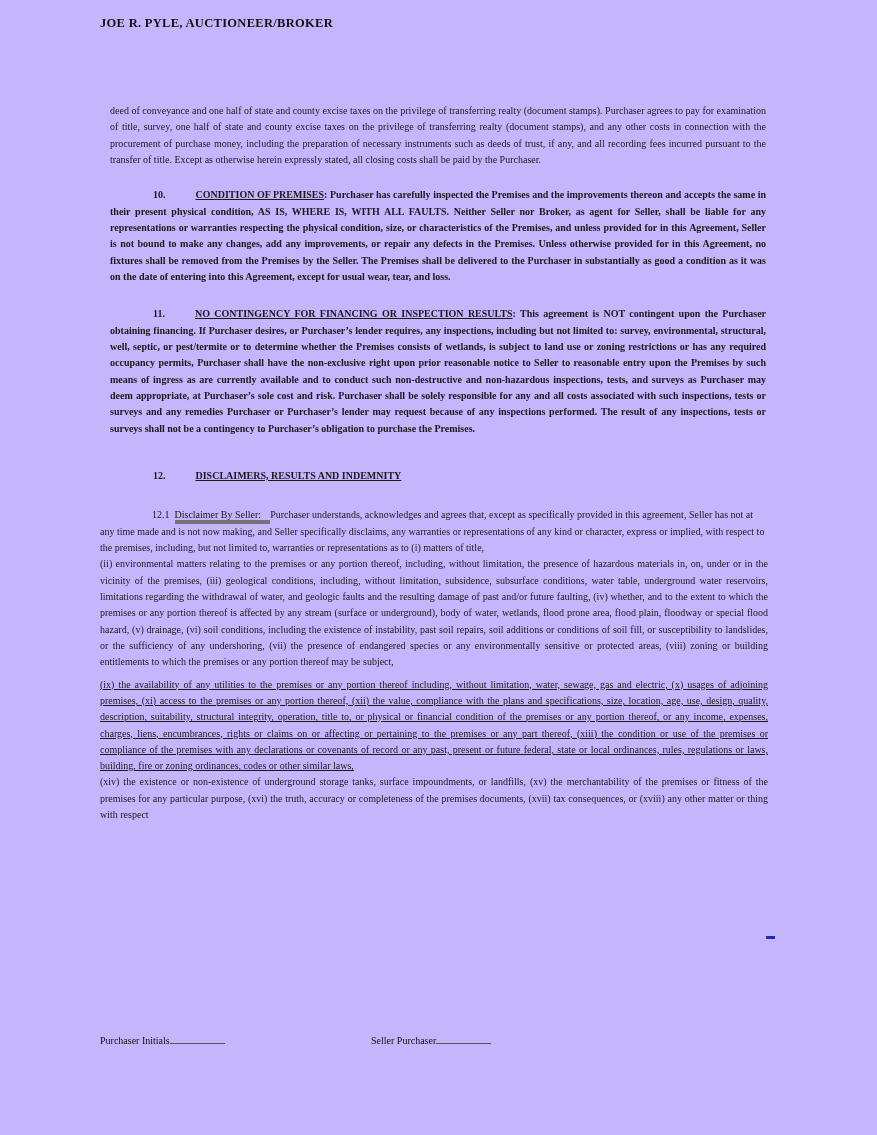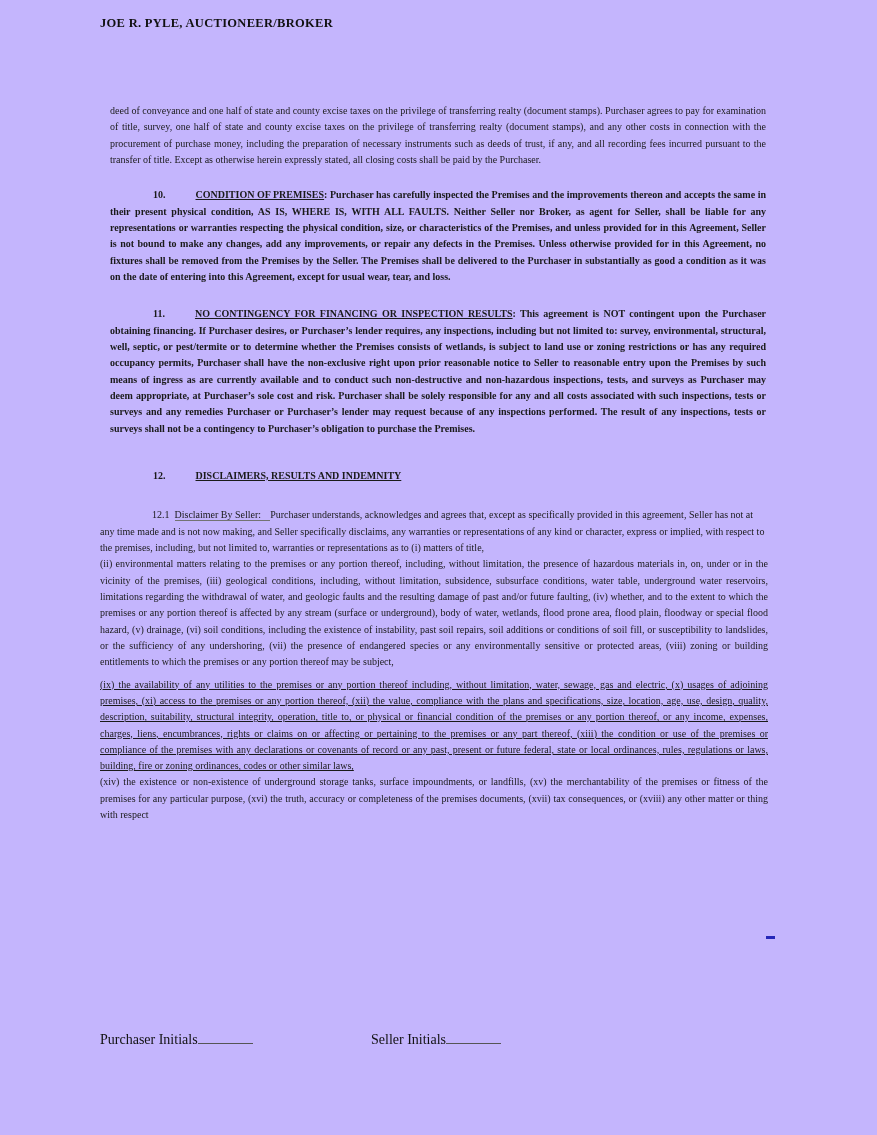--- a/index.html
+++ b/index.html
@@ -35,35 +35,35 @@
   }
   .main { margin-left: 110px; width: 656px; }
   .sub  { margin-left: 100px; width: 668px; }
   .justify { text-align: justify; }
   .ind { text-indent: 43px; font-weight: bold; }
   .ind2 { text-indent: 52px; }
   .tab { display: inline-block; width: 30px; }
   .sp  { display: inline-block; width: 5px; }
   .u { text-decoration: underline; }
   .u-pad {
-    border-bottom: 1px solid #737373;
+    border-bottom: 4px solid #737373;
     padding-right: 9px;
   }
   .gap-s10 { margin-top: 19px; }
   .gap-s11 { margin-top: 21px; }
   .gap-s12 { margin-top: 31px; }
   .gap-s121 { margin-top: 23px; }
   .gap-ix { margin-top: 6px; text-decoration: underline; }
   .footer {
     position: absolute;
     left: 100px;
     top: 1030px;
     width: 680px;
     height: 24px;
-    font-size: 14px;
+    font-size: 10px;
     color: #111;
   }
   .footer .fgroup { position: absolute; top: 0; white-space: nowrap; }
   .fg-purchaser { left: 0; }
   .fg-seller { left: 271px; }
   .init-line {
     display: inline-block;
     width: 55px;
     height: 13px;
     border-bottom: 1.4px solid #555;
@@ -102,16 +102,16 @@
     <p class="para sub justify gap-ix">(ix) the availability of any utilities to the premises or any portion thereof including, without limitation, water, sewage, gas and electric, (x) usages of adjoining premises,  (xi) access to the premises or any portion thereof, (xii) the value, compliance with the plans and specifications, size, location, age, use, design, quality, description, suitability, structural integrity, operation, title to, or physical or financial condition of the premises or any portion thereof, or any income, expenses, charges, liens, encumbrances, rights or claims on or affecting or pertaining to the premises or any part thereof, (xiii) the condition or use of the premises or compliance of the premises with any declarations or covenants of record or any past, present or future federal, state or local ordinances, rules, regulations or laws, building, fire or zoning ordinances, codes or other similar laws,</p>
 
     <p class="para sub justify">(xiv) the existence or non-existence of underground storage tanks, surface impoundments, or landfills, (xv) the merchantability of the premises or fitness of the premises for any particular purpose, (xvi) the truth, accuracy or completeness of the premises documents, (xvii) tax consequences, or (xviii) any other matter or thing with respect</p>
 
   </div>
 
   <div class="blue-dash"></div>
 
   <div class="footer">
     <span class="fgroup fg-purchaser"><span>Purchaser Initials</span><span class="init-line"></span></span>
-    <span class="fgroup fg-seller"><span>Seller Initials</span><span class="init-line"></span></span>
+    <span class="fgroup fg-seller"><span>Seller Purchaser</span><span class="init-line"></span></span>
   </div>
 
 </div>
 
 </body></html>

